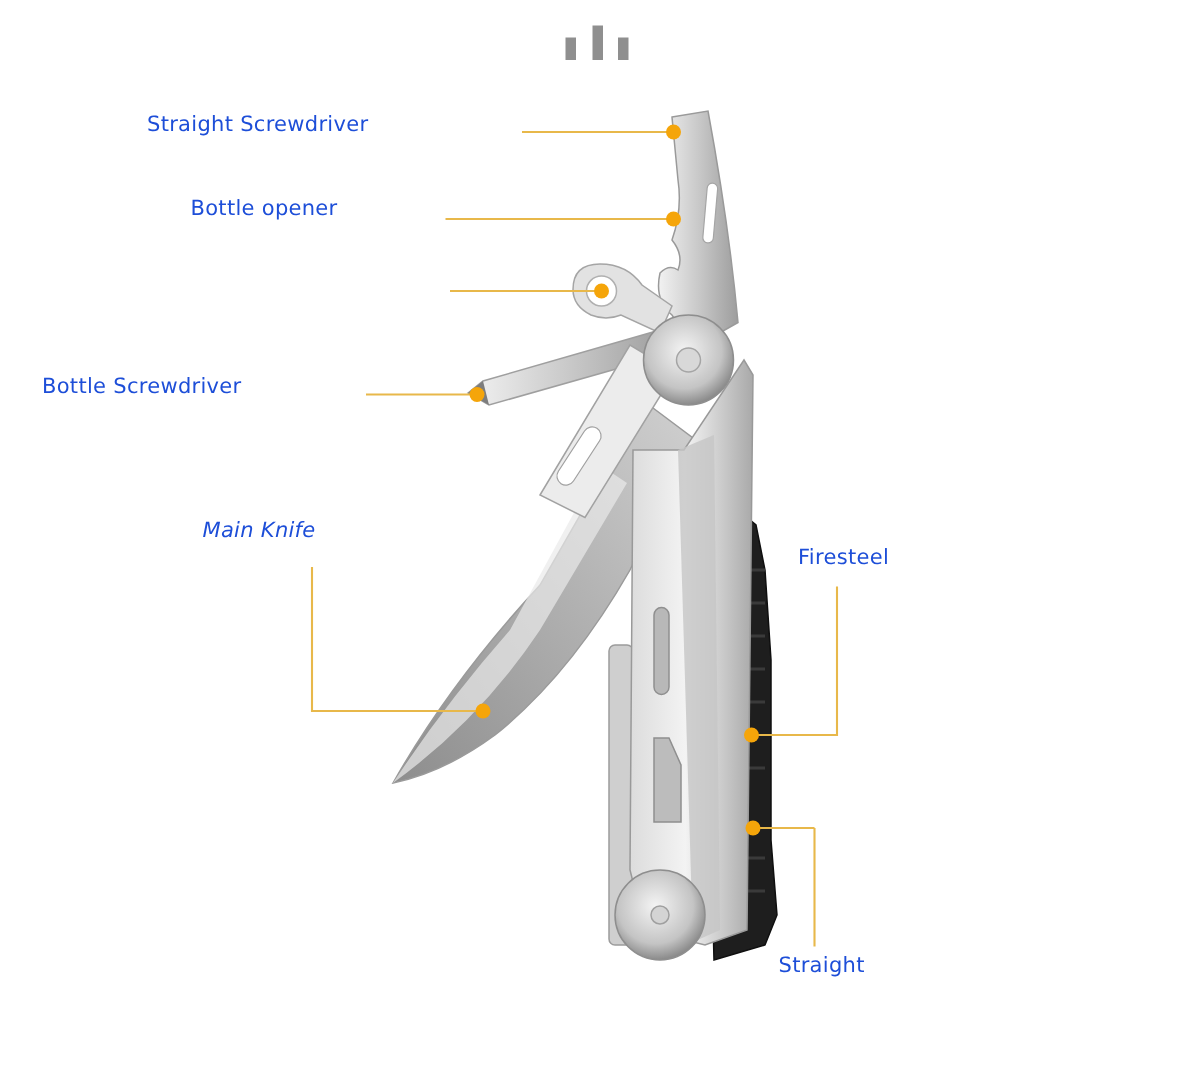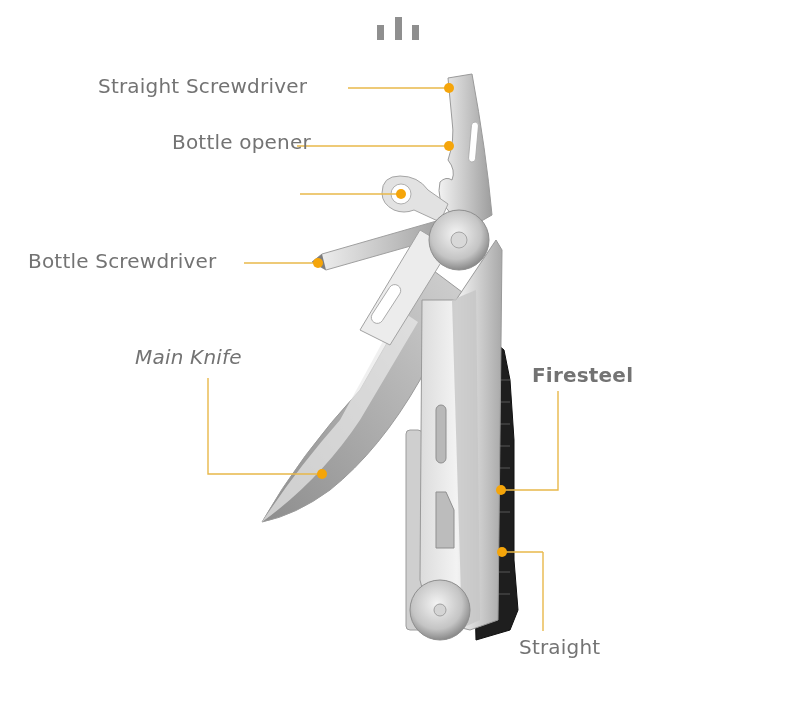--- a/index.html
+++ b/index.html
@@ -1,21 +1,21 @@
 <!DOCTYPE html>
 <html><head>
 <meta charset="utf-8">
 <style>
   html, body { margin: 0; padding: 0; background: #ffffff; }
   body { width: 790px; height: 716px; position: relative; overflow: hidden;
          font-family: "DejaVu Sans", sans-serif; }
   .stage { position: absolute; left: 0; top: 0; width: 790px; height: 716px; }
   .bars { position: absolute; left: 377px; top: 15px; width: 44px; height: 25px; }
   .bars span { position: absolute; bottom: 0; width: 7px; background: #8f8f8f; }
-  .label { position: absolute; font-size: 20px; color: #737373; white-space: nowrap;
+  .label { position: absolute; font-size: 14px; color: #1d4ed8; white-space: nowrap;
            line-height: 1; letter-spacing: 0.2px; }
   svg.art { position: absolute; left: 0; top: 0; }
 </style>
 </head>
 <body>
 
 <div class="stage">
 
   <div class="bars">
     <span style="left:0;height:15px;"></span>
@@ -117,18 +117,18 @@
       <circle cx="449" cy="146" r="5"></circle>
       <circle cx="401" cy="194" r="5"></circle>
       <circle cx="318" cy="263" r="5"></circle>
       <circle cx="322" cy="474" r="5"></circle>
       <circle cx="501" cy="490" r="5"></circle>
       <circle cx="502" cy="552" r="5"></circle>
     </g>
   </svg>
 
   <div class="label" style="left:98px;top:76px;">Straight Screwdriver</div>
-  <div class="label" style="left:127px;top:132px;margin-left:45px;">Bottle opener</div>
+  <div class="label" style="left:127px;top:132px;">Bottle opener</div>
   <div class="label" style="left:28px;top:251px;">Bottle Screwdriver</div>
   <div class="label" style="left:135px;top:347px;font-style:italic;">Main Knife</div>
-  <div class="label" style="left:532px;top:365px;font-weight:bold;">Firesteel</div>
+  <div class="label" style="left:532px;top:365px;">Firesteel</div>
   <div class="label" style="left:519px;top:637px;">Straight</div>
 </div>
 
 </body></html>

